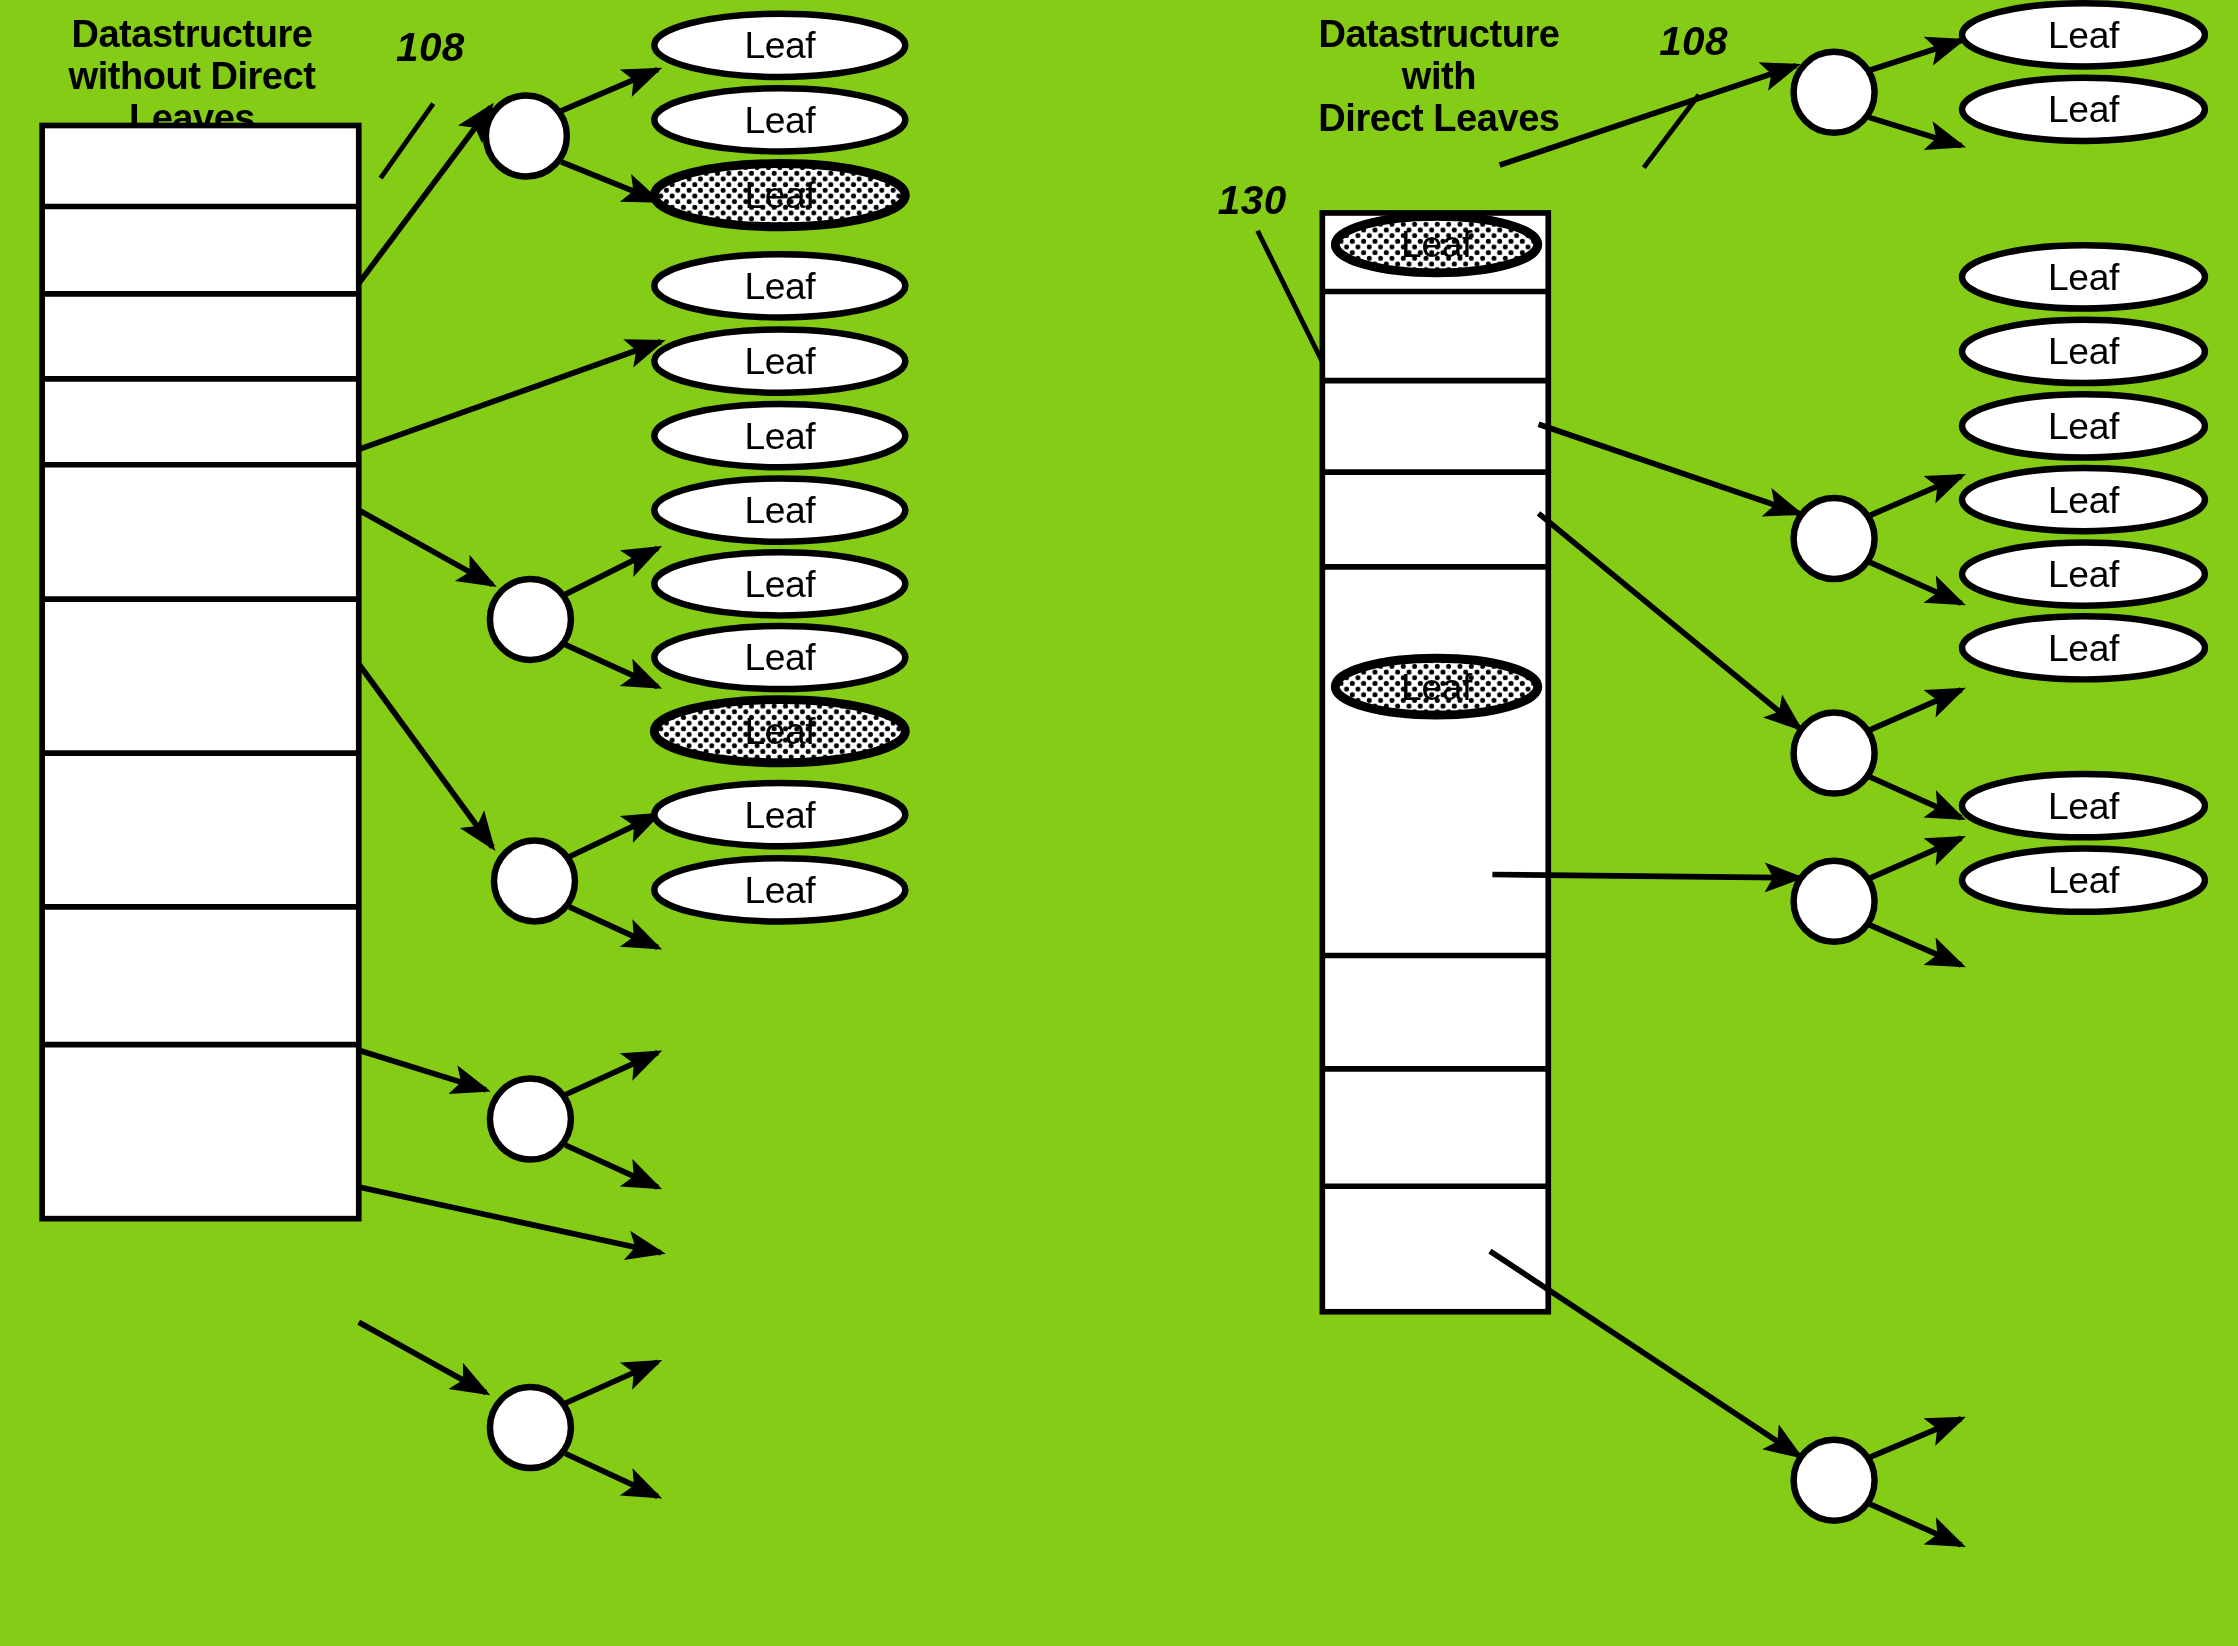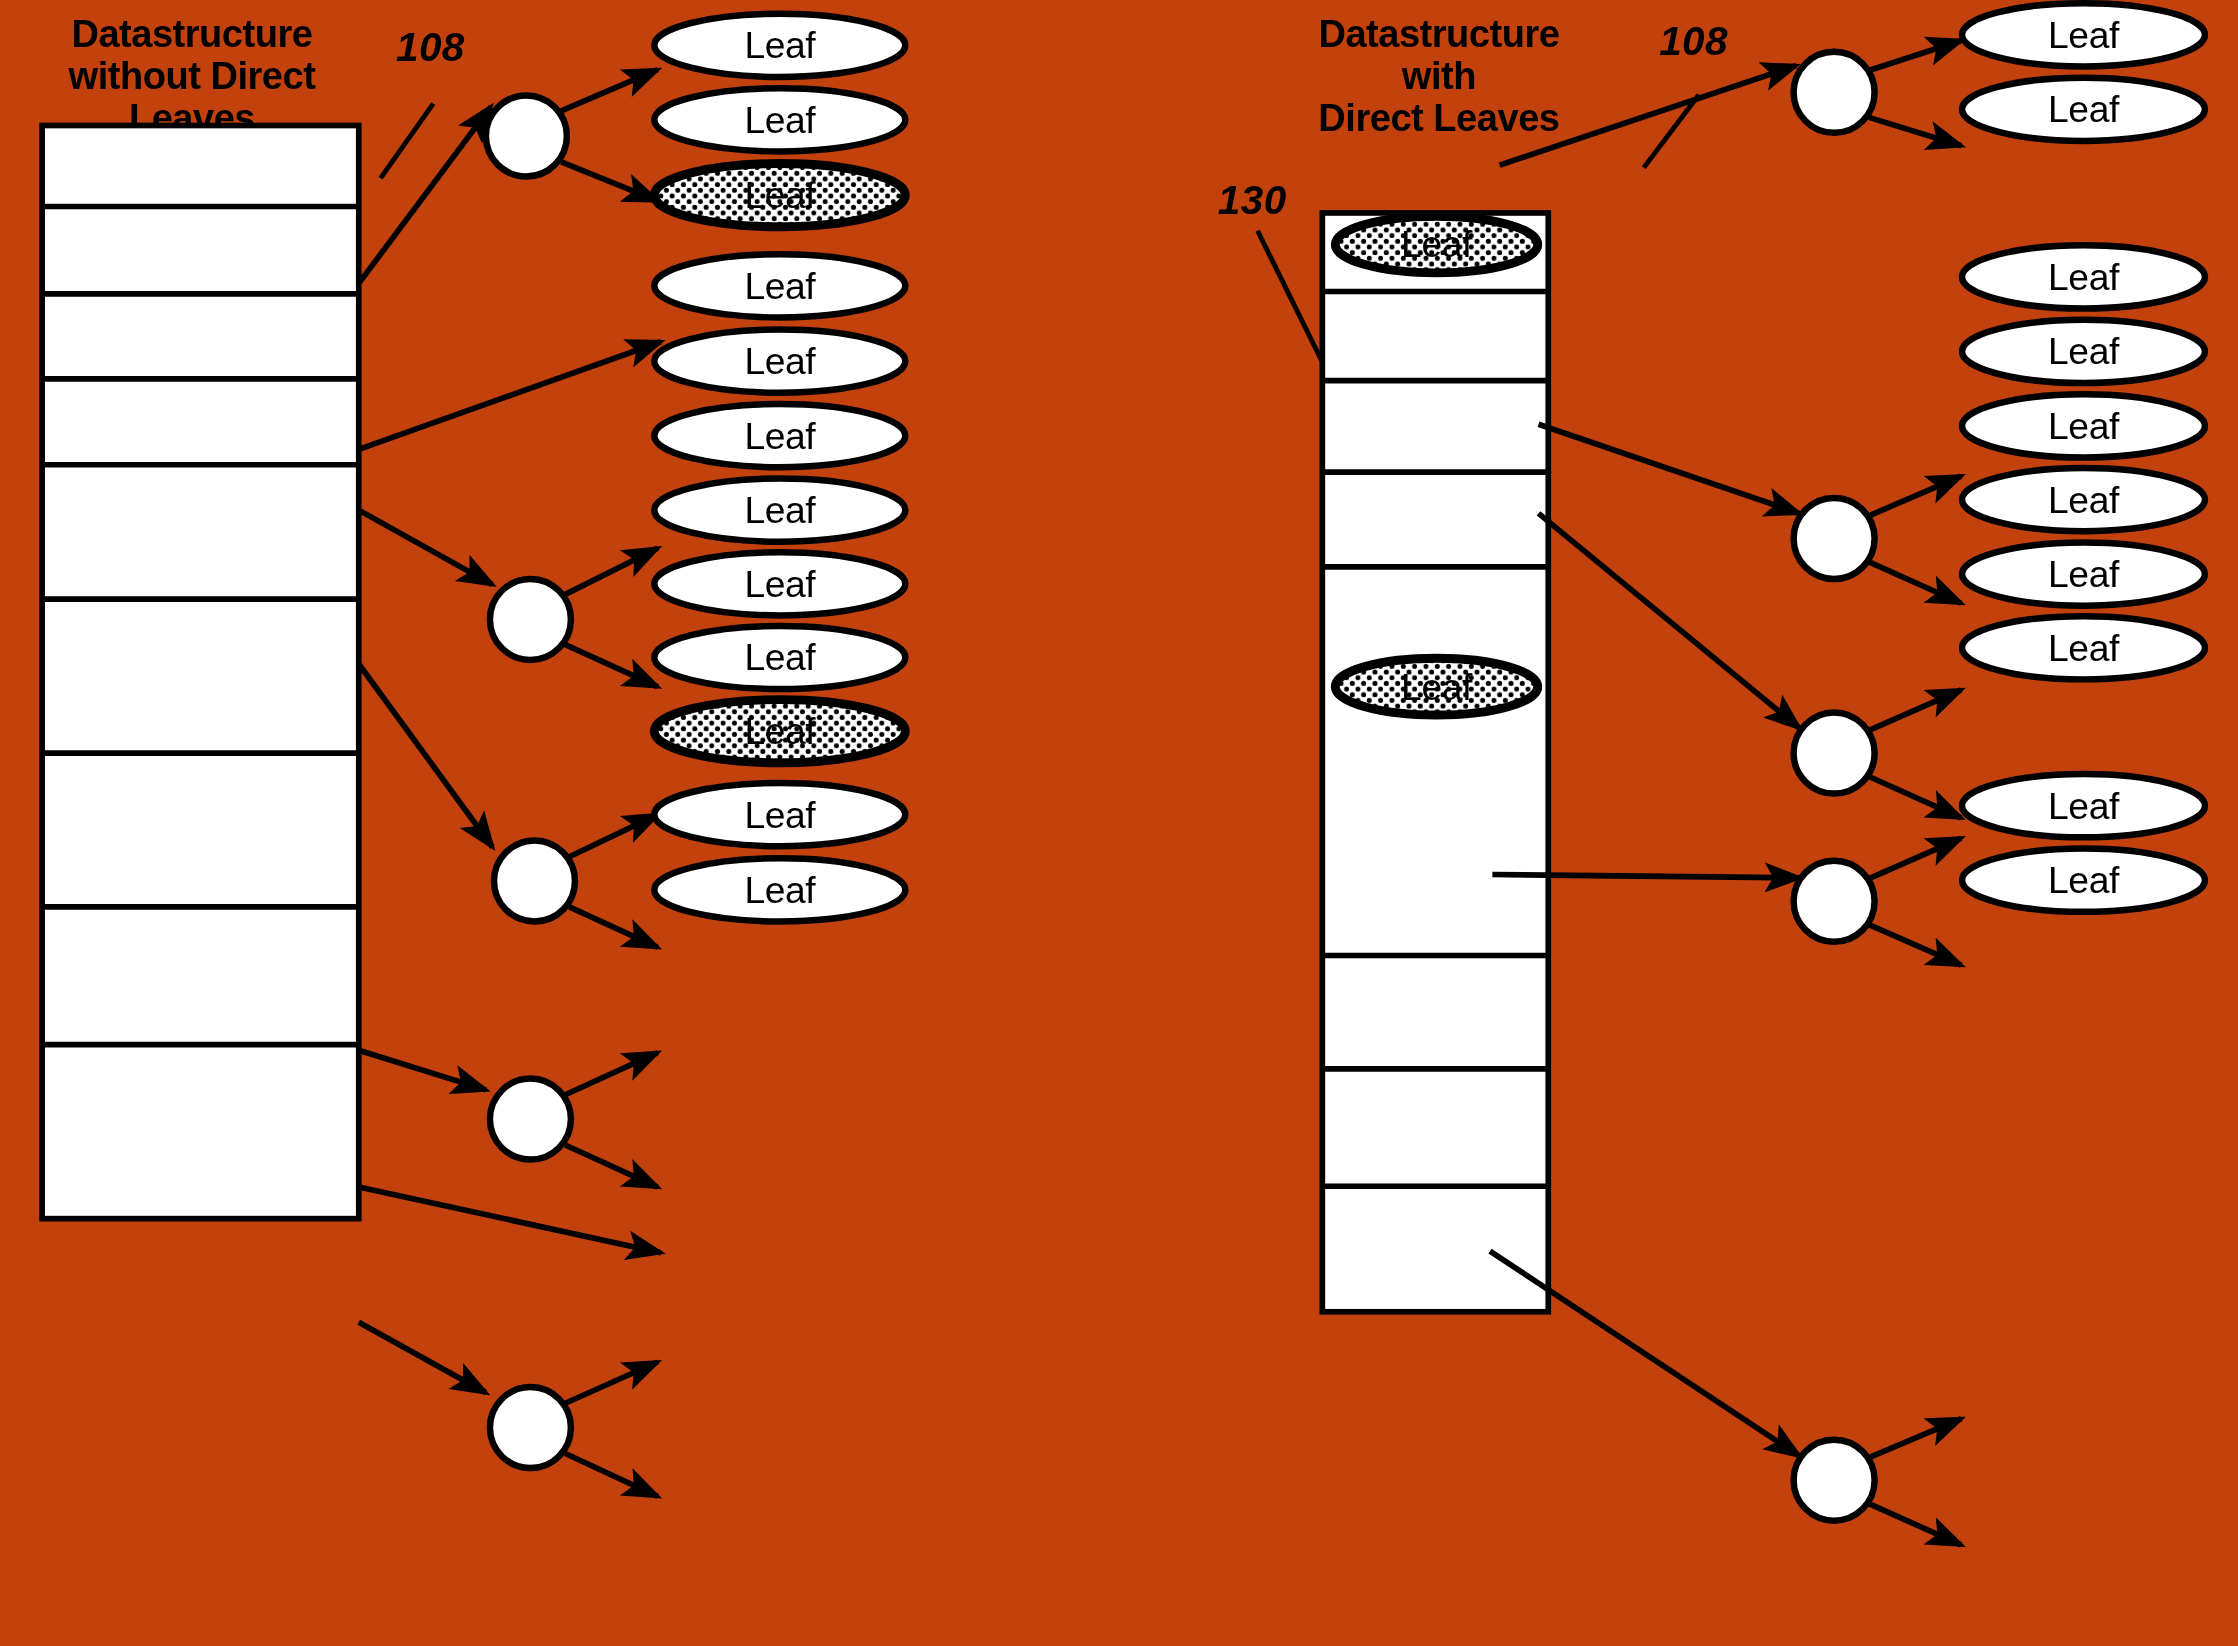--- a/index.html
+++ b/index.html
@@ -10,21 +10,21 @@
   body {
     width: 2239px;
     height: 1647px;
     font-family: "Liberation Sans", sans-serif;
     overflow: hidden;
   }
   #figure-root {
     position: relative;
     width: 2239px;
     height: 1647px;
-    background: #c2410c;
+    background: #84cc16;
   }
   #figure-svg {
     position: absolute;
     left: 0;
     top: 0;
     width: 2239px;
     height: 1647px;
     display: block;
   }
   .panel-title {

